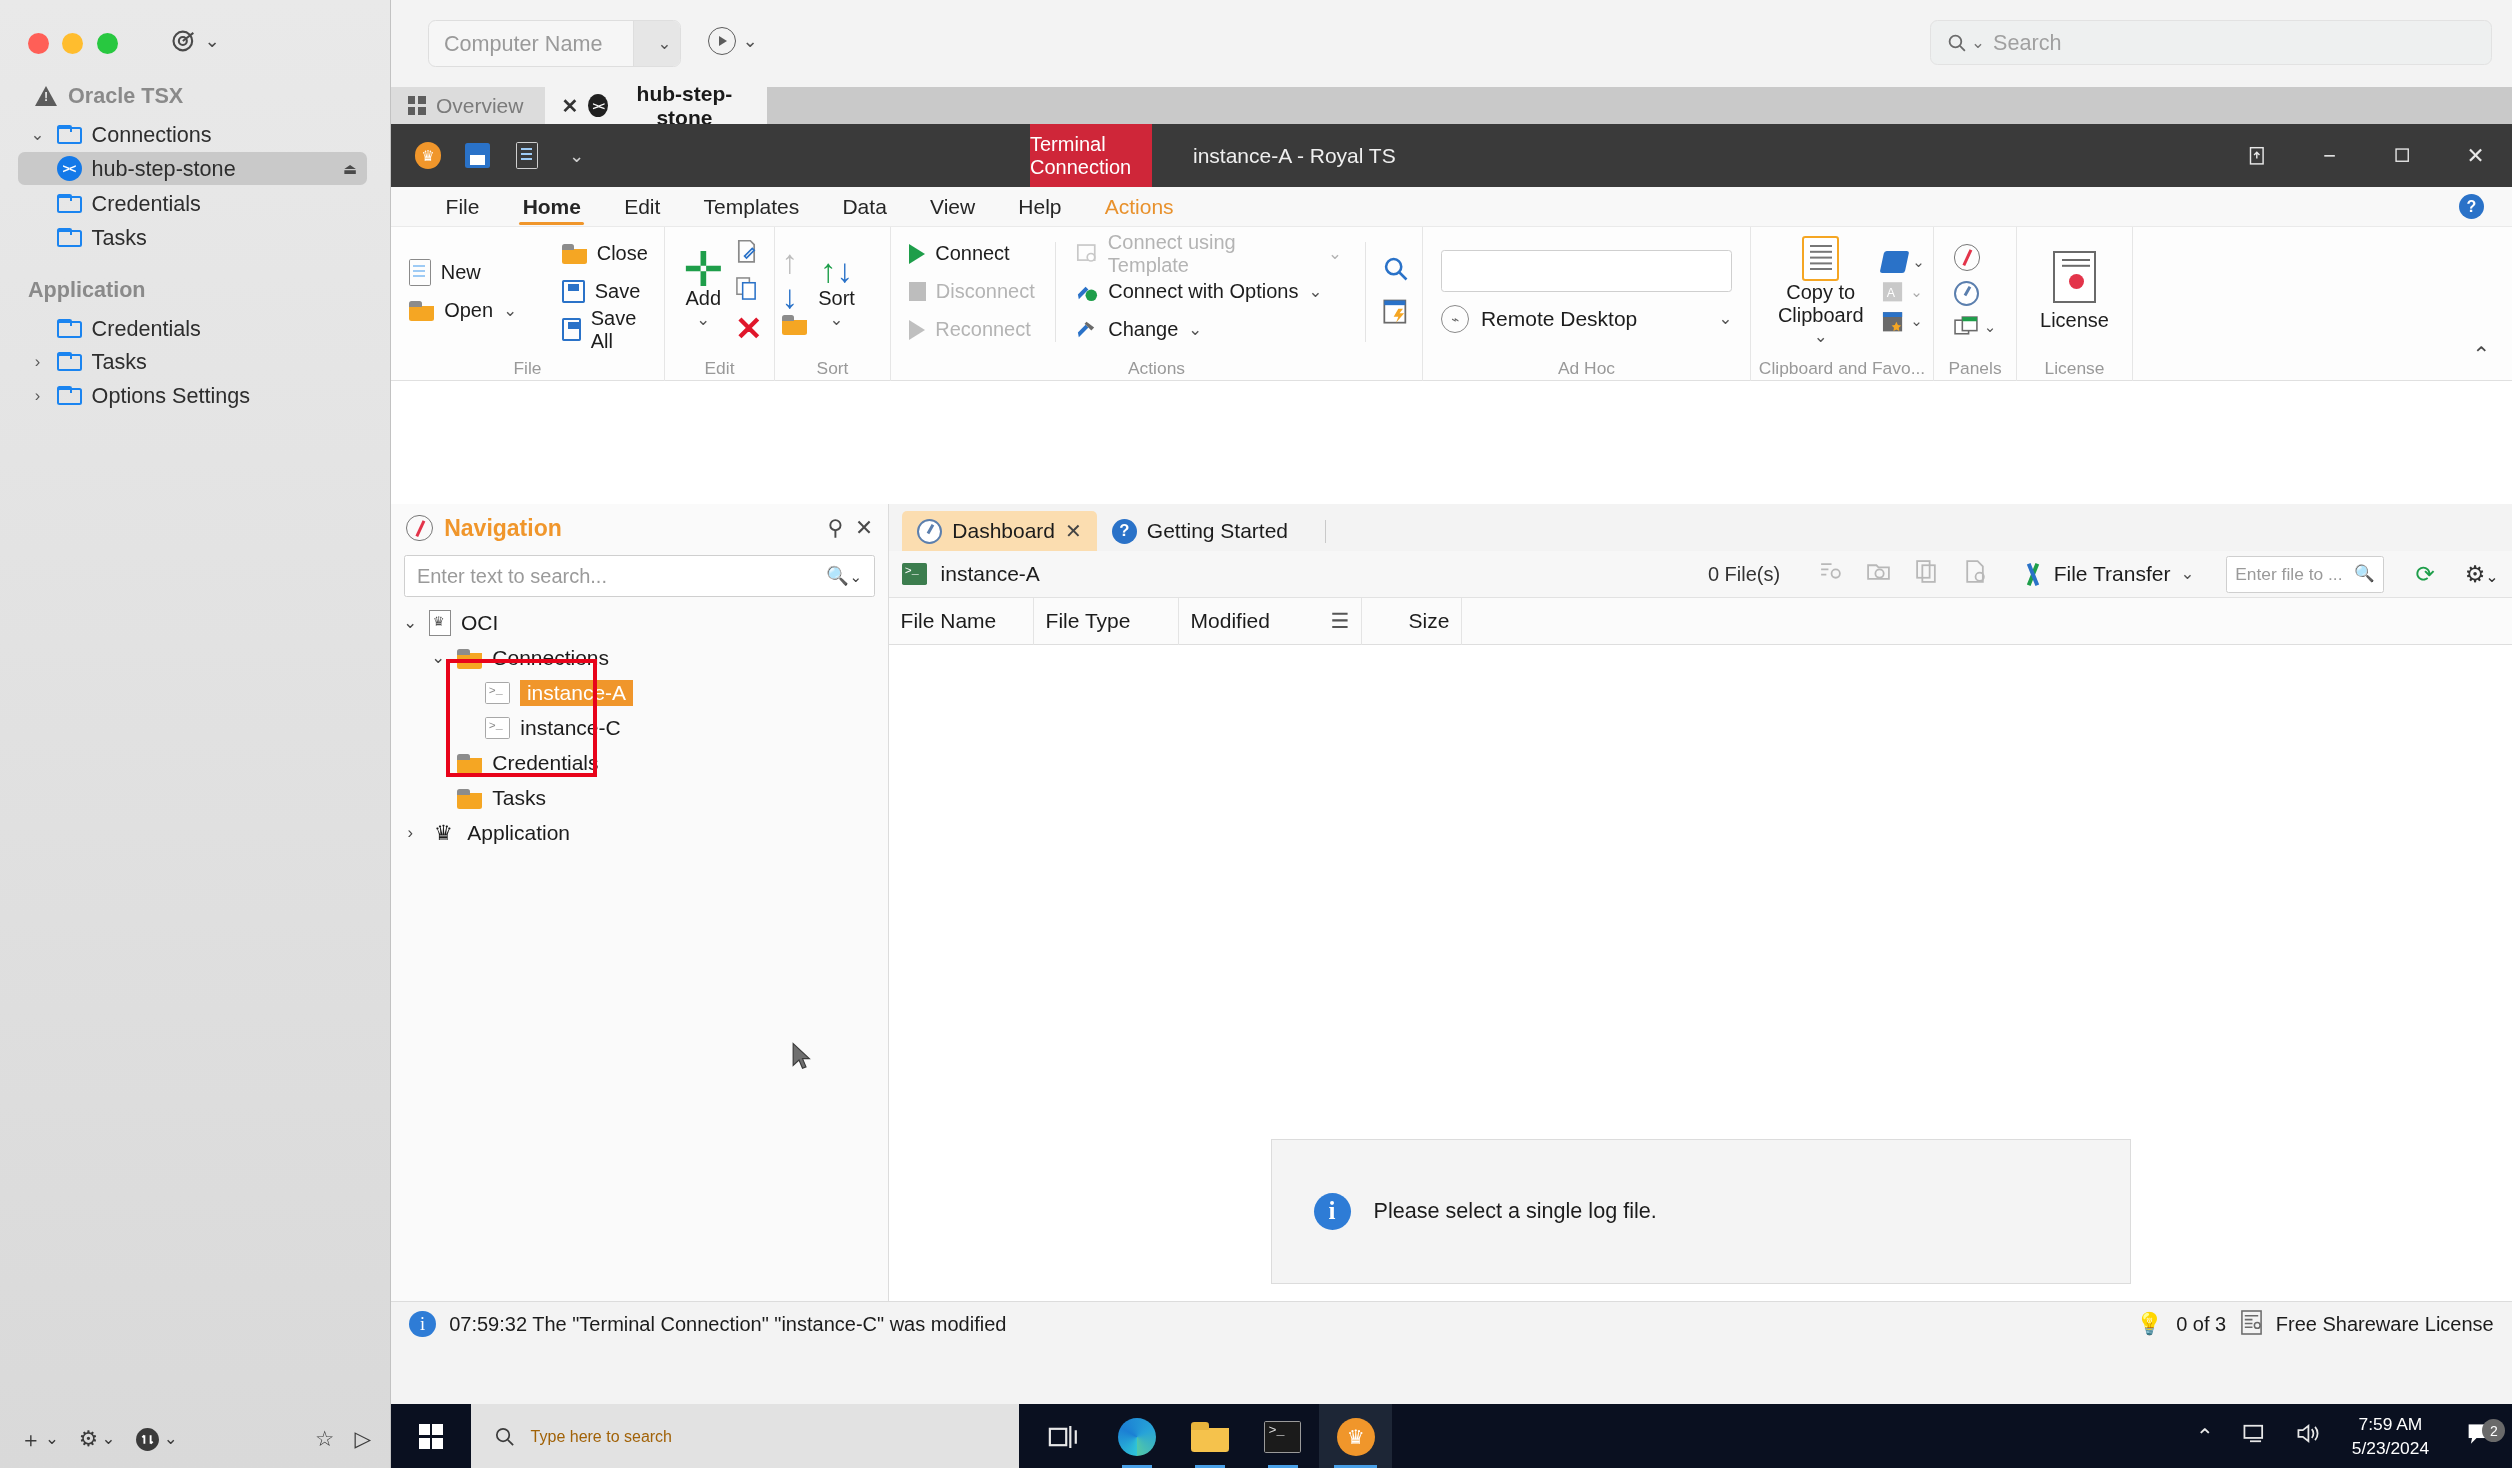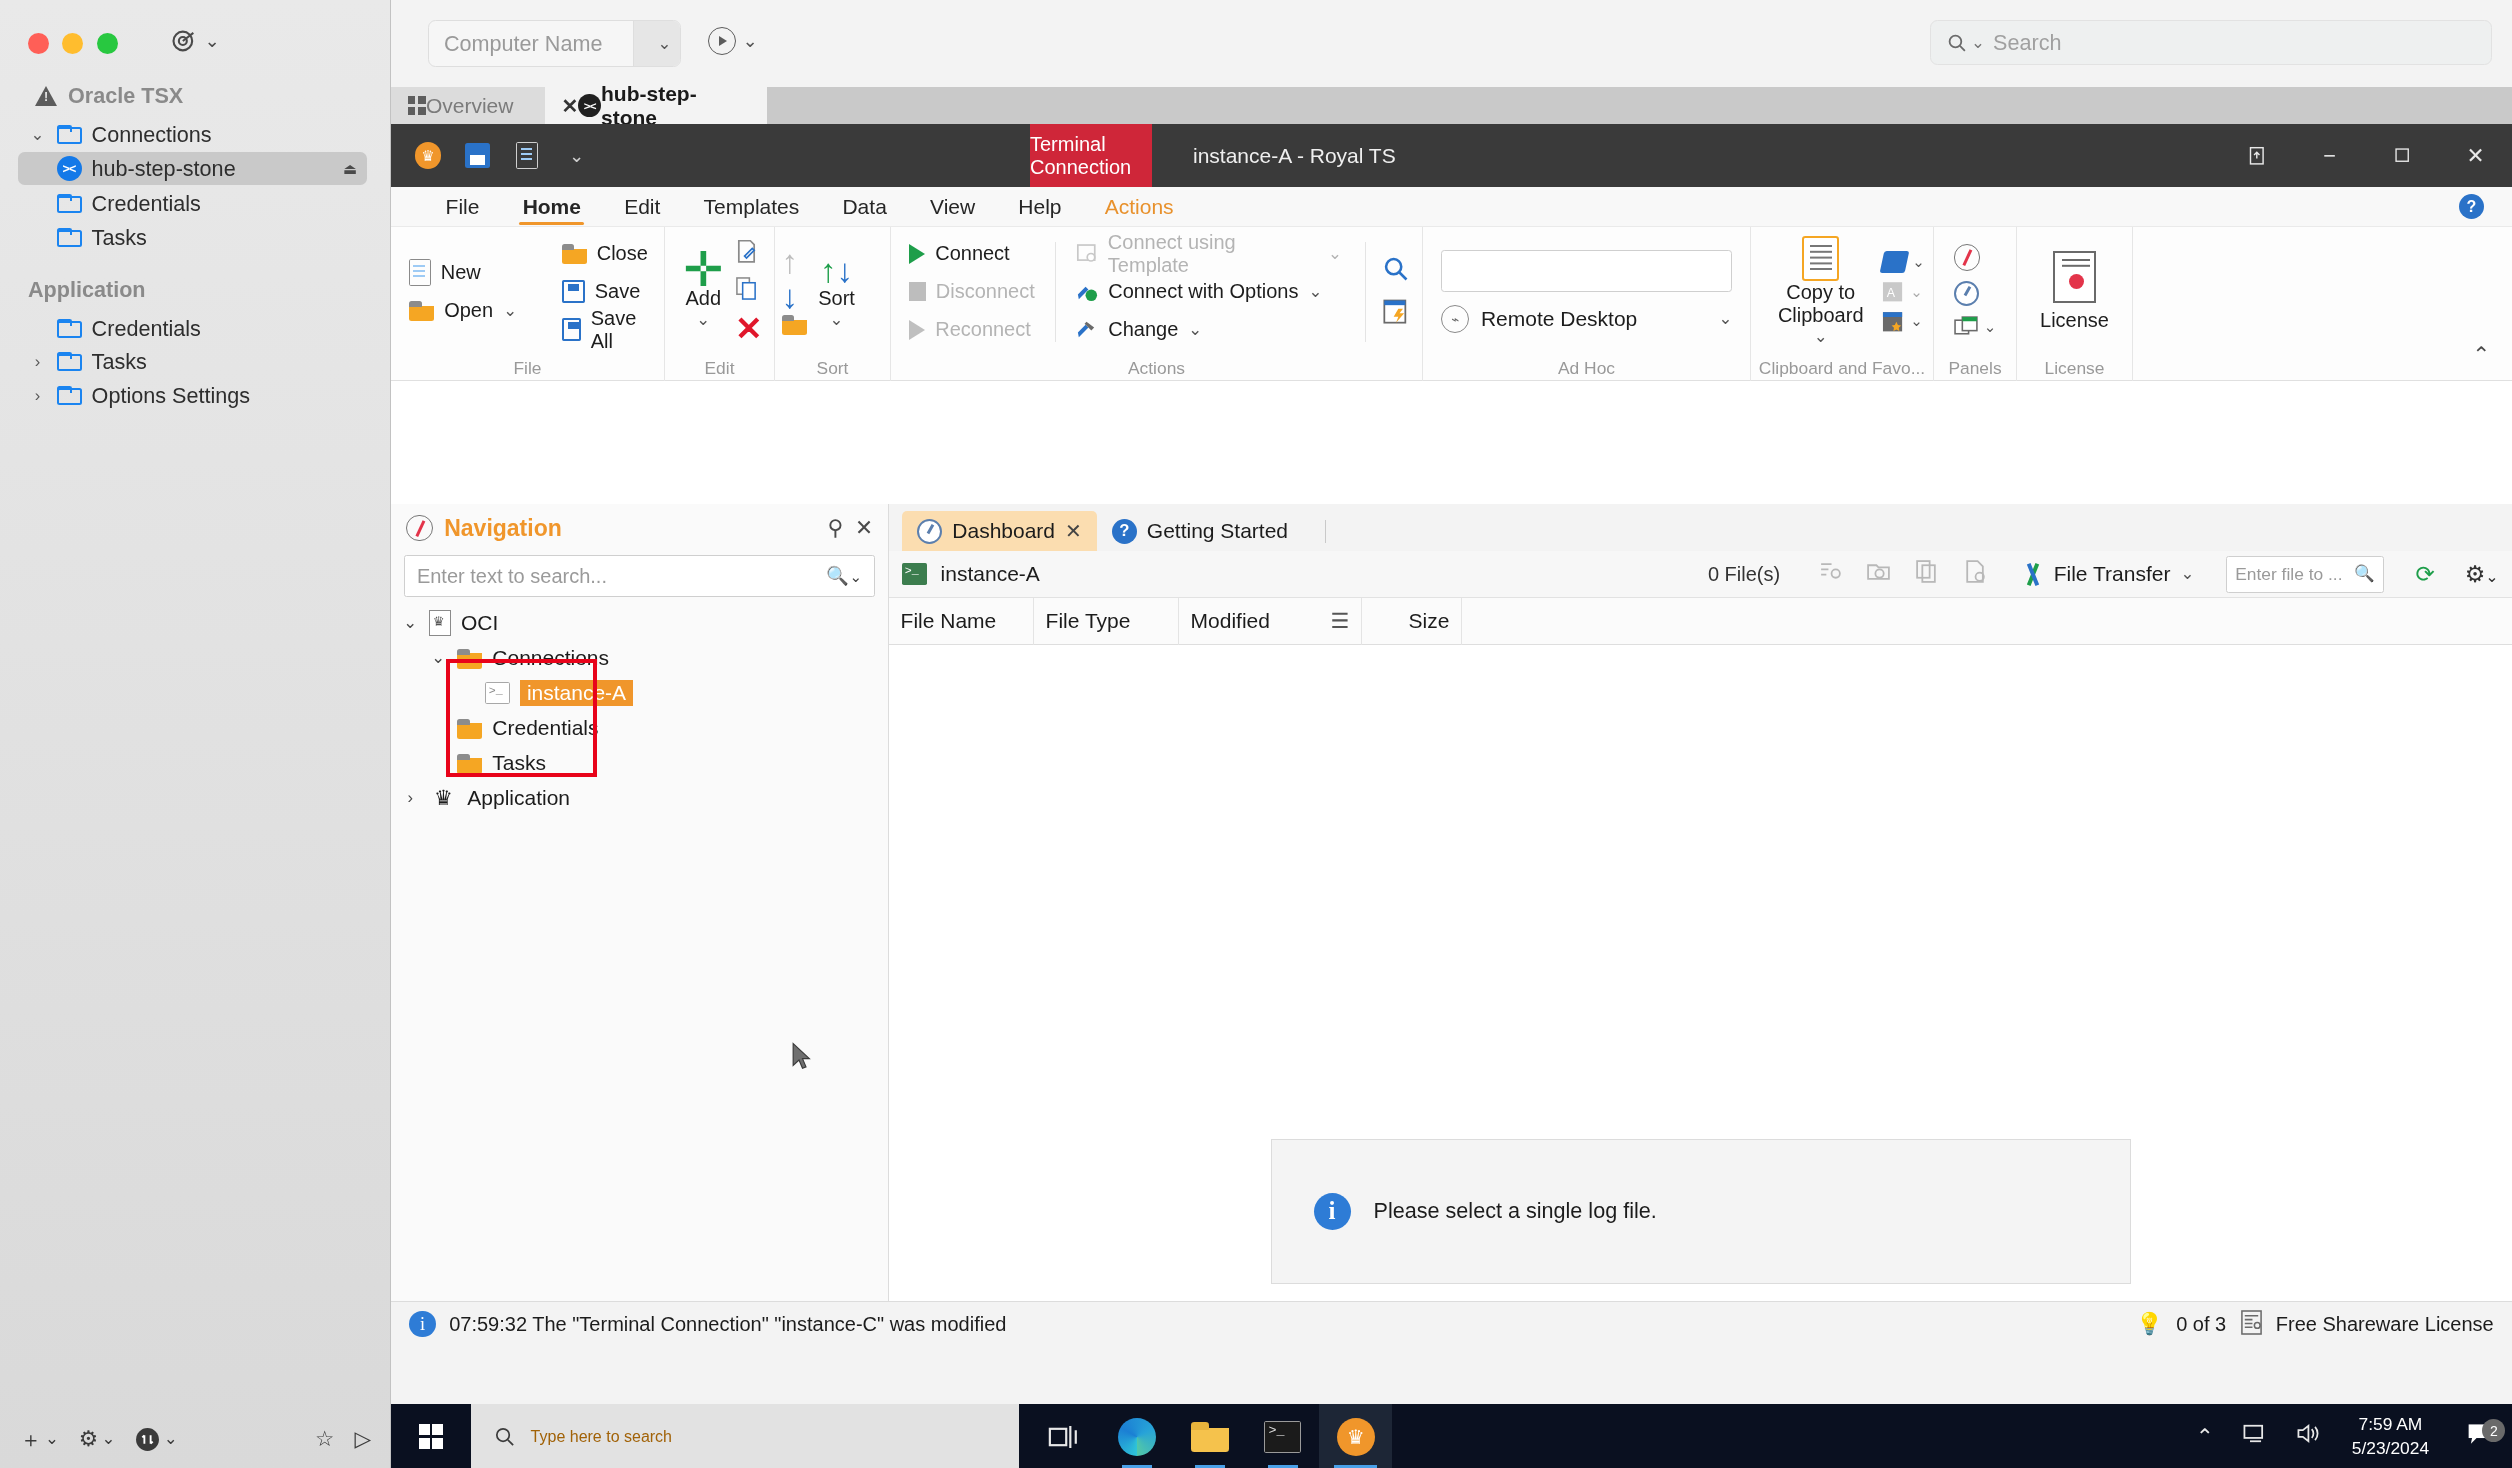--- a/index.html
+++ b/index.html
@@ -96,21 +96,21 @@
   }
   .topsearch .ph { font-size: 21.6px; color: #a0a0a0; }
 
   
   .tabstrip {
     position: absolute; left: 0; top: 87px; width: 2121px; height: 37px;
     background: #c9c9c9;
   }
   .tab {
     position: absolute; top: 0; height: 37px; display: flex; align-items: center;
-    padding: 0 16.6px; font-size: 21px;
+    gap: 10px; padding: 0 16.6px; font-size: 21px; text-align: center;
   }
   .tab.overview { left: 0; width: 154px; background: #dcdcdc; color: #7b7b7b; }
   .tab.active { left: 154px; width: 222px; background: #f3f3f3; color: #1a1a1a; font-weight: 600; }
   .grid-ico { display: grid; grid-template-columns: 7.5px 7.5px; grid-template-rows: 7.5px 7.5px; gap: 3.3px; }
   .grid-ico i { background: #5e5e5e; display: block; }
   .xs-dark { width: 23px; height: 23px; border-radius: 50%; background: #202020; color: #fff; font-size: 11.6px; font-weight: 700; display: flex; align-items: center; justify-content: center; letter-spacing: -0.8px; }
 
   
   .rts { position: absolute; left: 0; top: 124px; width: 2121px; height: 1222px; background: #ffffff; }
   .rts-title { position: relative; height: 63px; background: #3a3a3a; display: flex; align-items: center; }
@@ -672,20 +672,25 @@
             </div>
             <div class="tree-row" style="padding-left:38px;">
               <span class="tcaret">⌄</span>
               <span class="fo"></span>
               <span>Connections</span>
             </div>
             <div class="tree-row" style="padding-left:66px;">
               <span class="tcaret"></span>
               <span class="term-ico"></span>
               <span class="sel-orange">instance-A</span>
+            </div>
+            <div class="tree-row" style="padding-left:66px;">
+              <span class="tcaret"></span>
+              <span class="term-ico"></span>
+              <span>instance-C</span>
             </div>
             <div class="tree-row" style="padding-left:38px;">
               <span class="tcaret"></span>
               <span class="fo"></span>
               <span>Credentials</span>
             </div>
             <div class="tree-row" style="padding-left:38px;">
               <span class="tcaret"></span>
               <span class="fo"></span>
               <span>Tasks</span>

